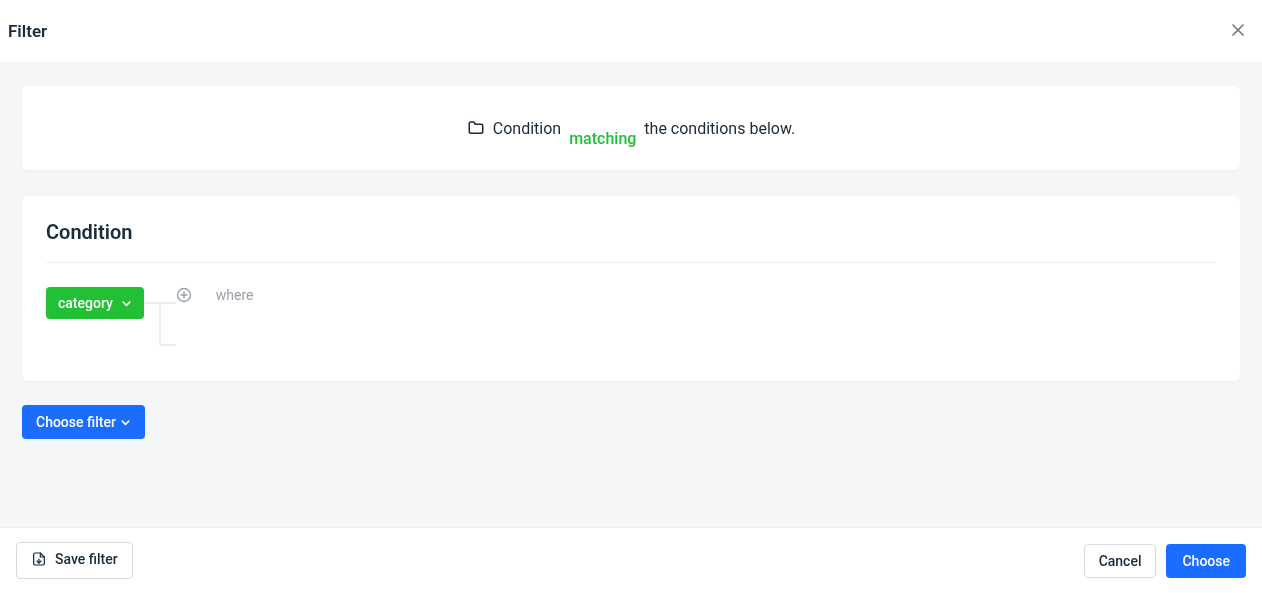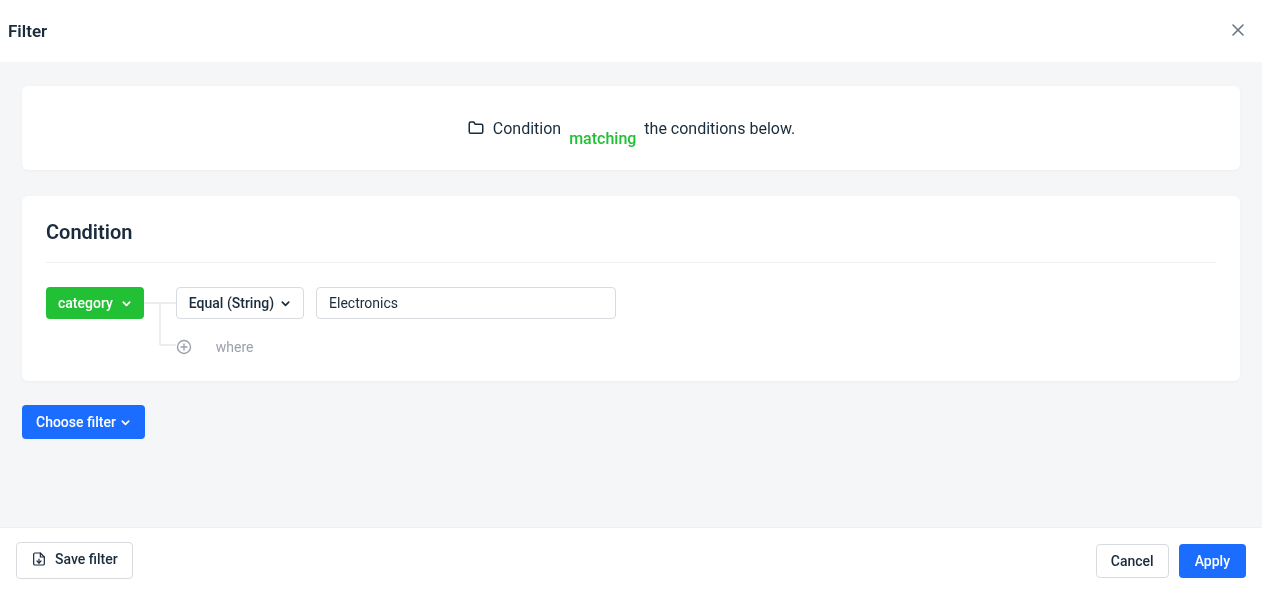--- a/index.html
+++ b/index.html
@@ -269,31 +269,20 @@
 
       <div class="tree-connector">
         <svg width="32" height="58" viewBox="0 0 32 58" fill="none" stroke="#d7dbe0" stroke-width="1">
           <line x1="0" y1="2" x2="32" y2="2"></line>
           <line x1="16" y1="2" x2="16" y2="44"></line>
           <line x1="16" y1="44" x2="32" y2="44"></line>
         </svg>
       </div>
 
       <div class="condition-inputs">
-        <div class="inputs-row">
-          <button class="select-box">
-            <span>Equal (String)</span>
-            <span class="chev-down">
-              <svg width="11" height="11" viewBox="0 0 12 12" fill="none" stroke="currentColor" stroke-width="1.8" stroke-linecap="round" stroke-linejoin="round">
-                <polyline points="2.5 4.5 6 8 9.5 4.5"></polyline>
-              </svg>
-            </span>
-          </button>
-          <input class="text-input" type="text" value="Electronics" style="">
-        </div>
 
         <button class="add-where">
           <span class="plus-circle">
             <svg width="16" height="16" viewBox="0 0 16 16" fill="none" stroke="#9aa1ab" stroke-width="1.4" stroke-linecap="round">
               <circle cx="8" cy="8" r="6.5"></circle>
               <line x1="8" y1="5" x2="8" y2="11"></line>
               <line x1="5" y1="8" x2="11" y2="8"></line>
             </svg>
           </span>
           <span>where</span>
@@ -325,16 +314,16 @@
         </svg>
       </span>
       <span>Save filter</span>
     </button>
   </div>
   <div class="footer-right">
     <button class="btn-outline">
       <span>Cancel</span>
     </button>
     <button class="btn-primary">
-      <span>Apply</span>
+      <span>Choose</span>
     </button>
   </div>
 </div>
 
 </body></html>

